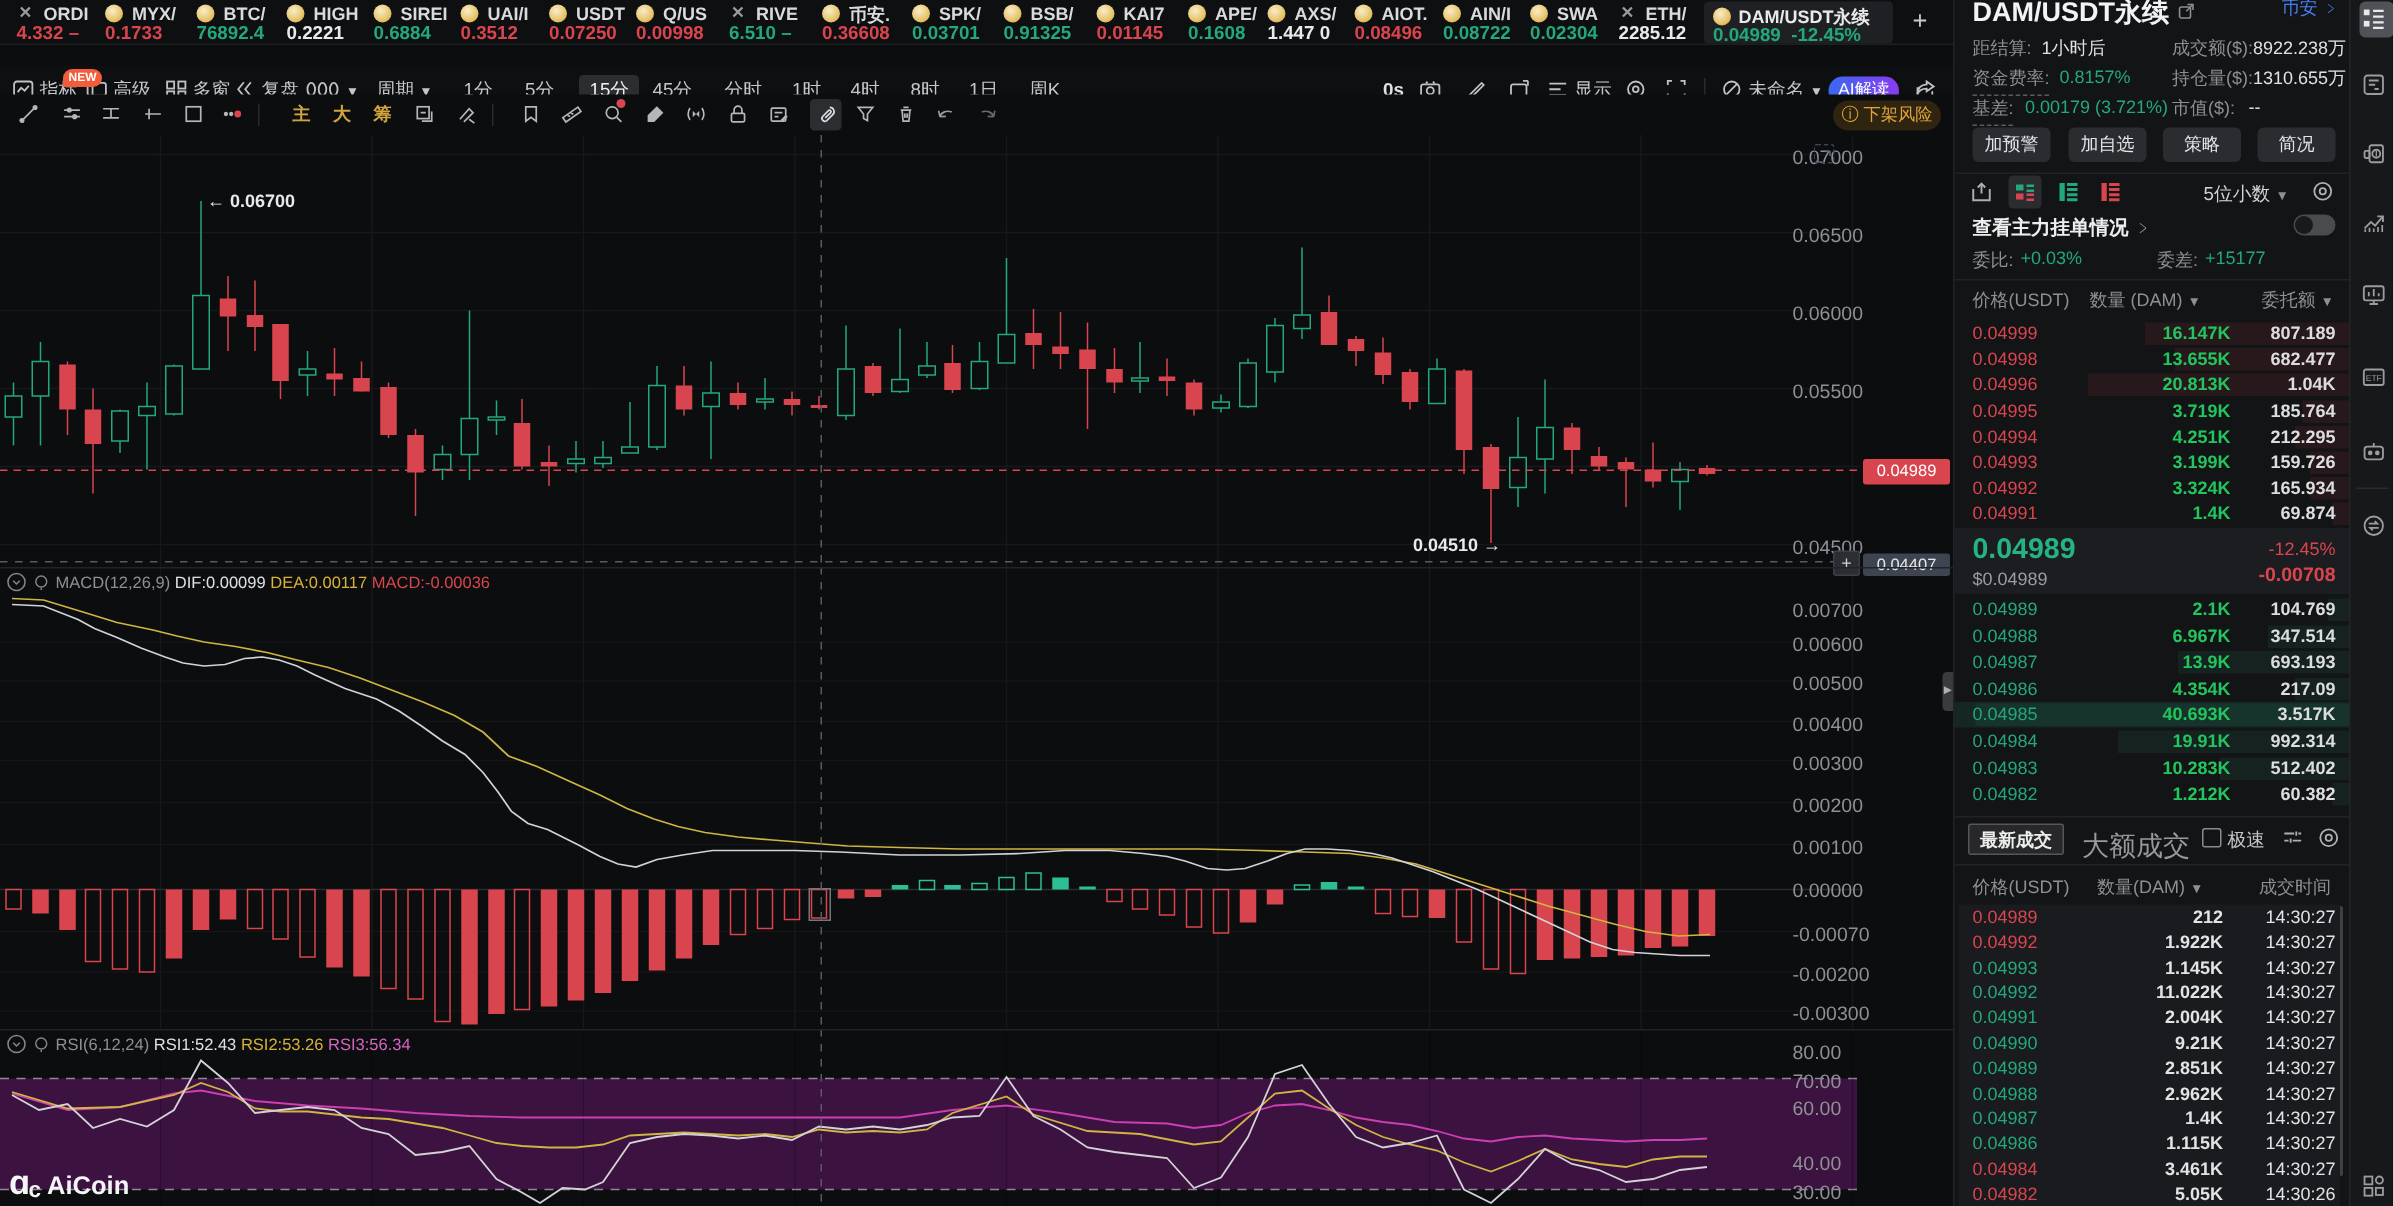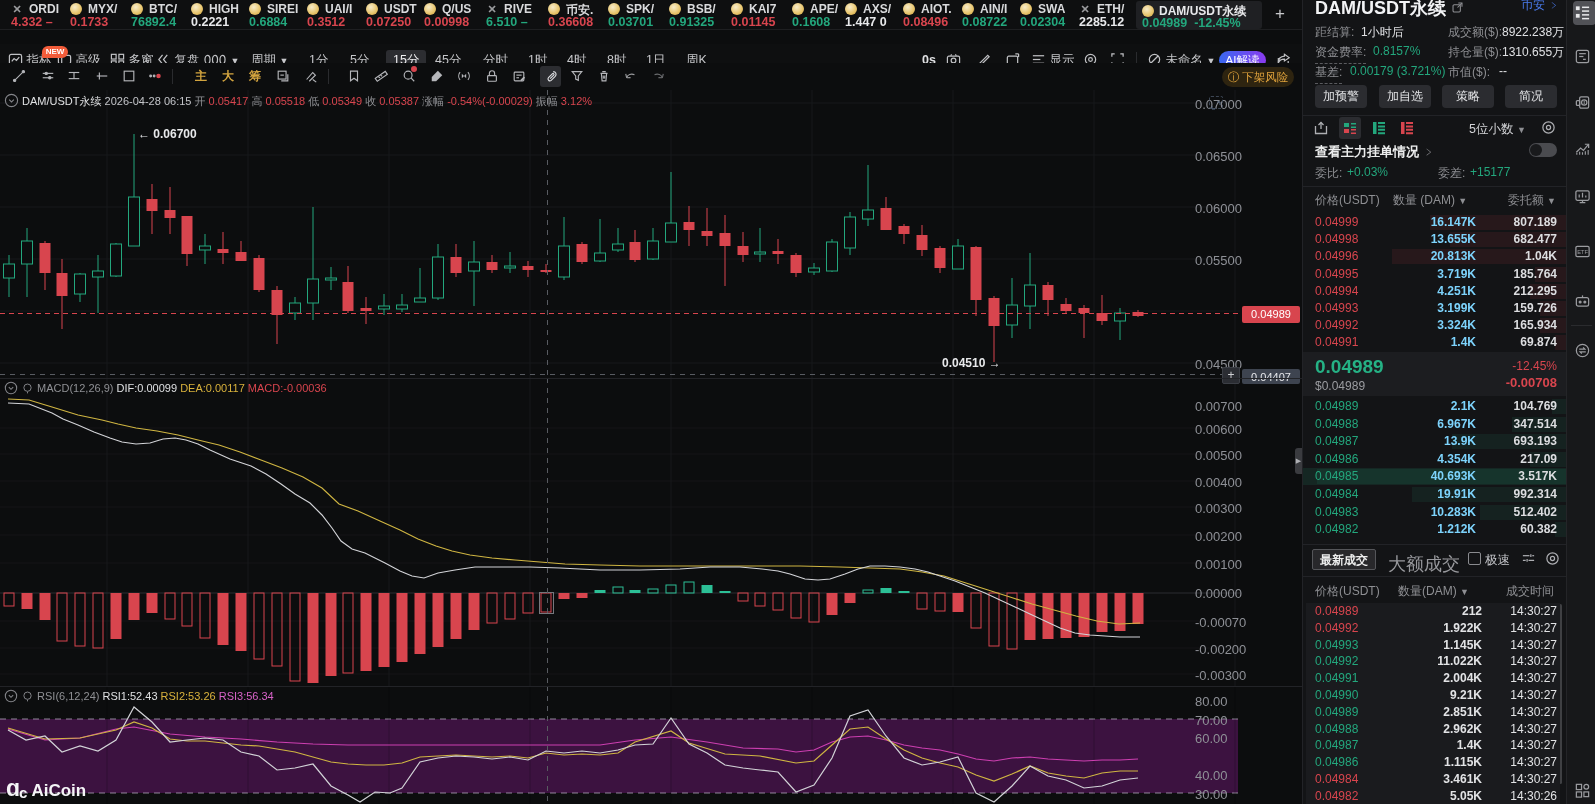--- a/index.html
+++ b/index.html
@@ -21,21 +21,21 @@
 .axlbl{position:absolute;left:1195px;color:#8e9096;font-size:13px;white-space:nowrap}
 .lgd{position:absolute;font-size:11px;white-space:nowrap;color:#8f9094}
 .lgd b{color:#dfe0e2;font-weight:normal}
 #rp{position:absolute;left:1302px;top:0;width:264px;height:804px;background:#131416;border-left:1px solid #222327}
 .rrow{position:absolute;width:100%;font-size:12px;white-space:nowrap}
 .glabel{color:#8e8f93}
 .btn{position:absolute;height:23px;background:#2b2c30;border-radius:4px;color:#e3e4e6;font-size:12px;text-align:center;line-height:23px}
 #strip{position:absolute;left:1566px;top:0;width:29px;height:804px;background:#17181a;border-left:1px solid #242528}
 .obrow{position:absolute;left:0;width:264px;height:17px;font-size:12px;line-height:17px}
 .obrow .c1{position:absolute;left:12px}
-.obrow .c2{position:absolute;right:91px;color:#7dd3fc;font-weight:bold}
+.obrow .c2{position:absolute;right:80px;color:#22c55e;font-weight:bold}
 .obrow .c3{position:absolute;right:10px;color:#dcdde0;font-weight:bold}
 .trow{position:absolute;left:0;width:264px;height:16.8px;font-size:12px;line-height:16.8px}
 .trow .c1{position:absolute;left:12px}
 .trow .c2{position:absolute;right:85px;color:#e2e3e5;font-weight:bold}
 .trow .c3{position:absolute;right:10px;color:#e2e3e5}
 </style></head>
 <body>
 <div id="tickerbar">
     <div class="tk" style="left:11px">
       <div class="xi">✕</div>
@@ -586,24 +586,20 @@
     <div class="axlbl" style="top:552px">-0.00200</div>
     <div class="axlbl" style="top:578px">-0.00300</div>
     <div class="axlbl" style="top:604px">80.00</div>
     <div class="axlbl" style="top:623px">70.00</div>
     <div class="axlbl" style="top:641px">60.00</div>
     <div class="axlbl" style="top:678px">40.00</div>
     <div class="axlbl" style="top:697px">30.00</div>
     <div style="position:absolute;left:1242px;top:216px;width:58px;height:17px;background:#d8454e;color:#fff;font-size:11px;line-height:17px;text-align:center;border-radius:2px">0.04989</div>
     <div style="position:absolute;left:1242px;top:279px;width:58px;height:15px;background:#3e4450;color:#e8e9ec;font-size:11px;line-height:17px;text-align:center;border-radius:2px">0.04407</div>
     <div style="position:absolute;left:1222px;top:277px;width:18px;height:17px;background:#2b2d33;border:1px solid #3c3f46;border-radius:2px;color:#cfd0d4;font-size:12px;line-height:15px;text-align:center">+</div>
-    <div class="lgd" style="left:4px;top:3px"><svg width="15" height="15" viewBox="0 0 16 16" fill="none" stroke="#84858a" stroke-width="1.2" style="vertical-align:-3px">
-        <circle cx="8" cy="8" r="6.5"></circle>
-        <polyline points="5.5,7 8,9.5 10.5,7"></polyline>
-      </svg> <b>DAM/USDT永续</b> <span style="color:#c3c4c8">2026-04-28 06:15</span> 开 <span class="red">0.05417</span> 高 <span class="red">0.05518</span> 低 <span class="red">0.05349</span> 收 <span class="red">0.05387</span> 涨幅 <span class="red">-0.54%(-0.00029)</span> 振幅 <span class="red">3.12%</span></div>
     <div style="position:absolute;left:138px;top:37px;color:#e8e9eb;font-size:12px;font-weight:bold">← 0.06700</div>
     <div style="position:absolute;left:942px;top:266px;color:#e8e9eb;font-size:12px;font-weight:bold">0.04510 →</div>
     <div style="position:absolute;left:0;top:288px;width:1302px;height:1px;background:#222327"></div>
     <div style="position:absolute;left:0;top:596px;width:1302px;height:1px;background:#222327"></div>
     <div class="lgd" style="left:4px;top:291px"><svg width="14" height="14" viewBox="0 0 16 16" fill="none" stroke="#84858a" stroke-width="1.2" style="vertical-align:-3px">
         <circle cx="8" cy="8" r="6.5"></circle>
         <polyline points="5.5,7 8,9.5 10.5,7"></polyline>
       </svg><svg width="13" height="13" viewBox="0 0 16 16" fill="none" stroke="#84858a" stroke-width="1.2" style="vertical-align:-3px;margin-left:3px">
         <circle cx="8" cy="7" r="4.5"></circle>
         <line x1="8" y1="12" x2="8" y2="14"></line>

